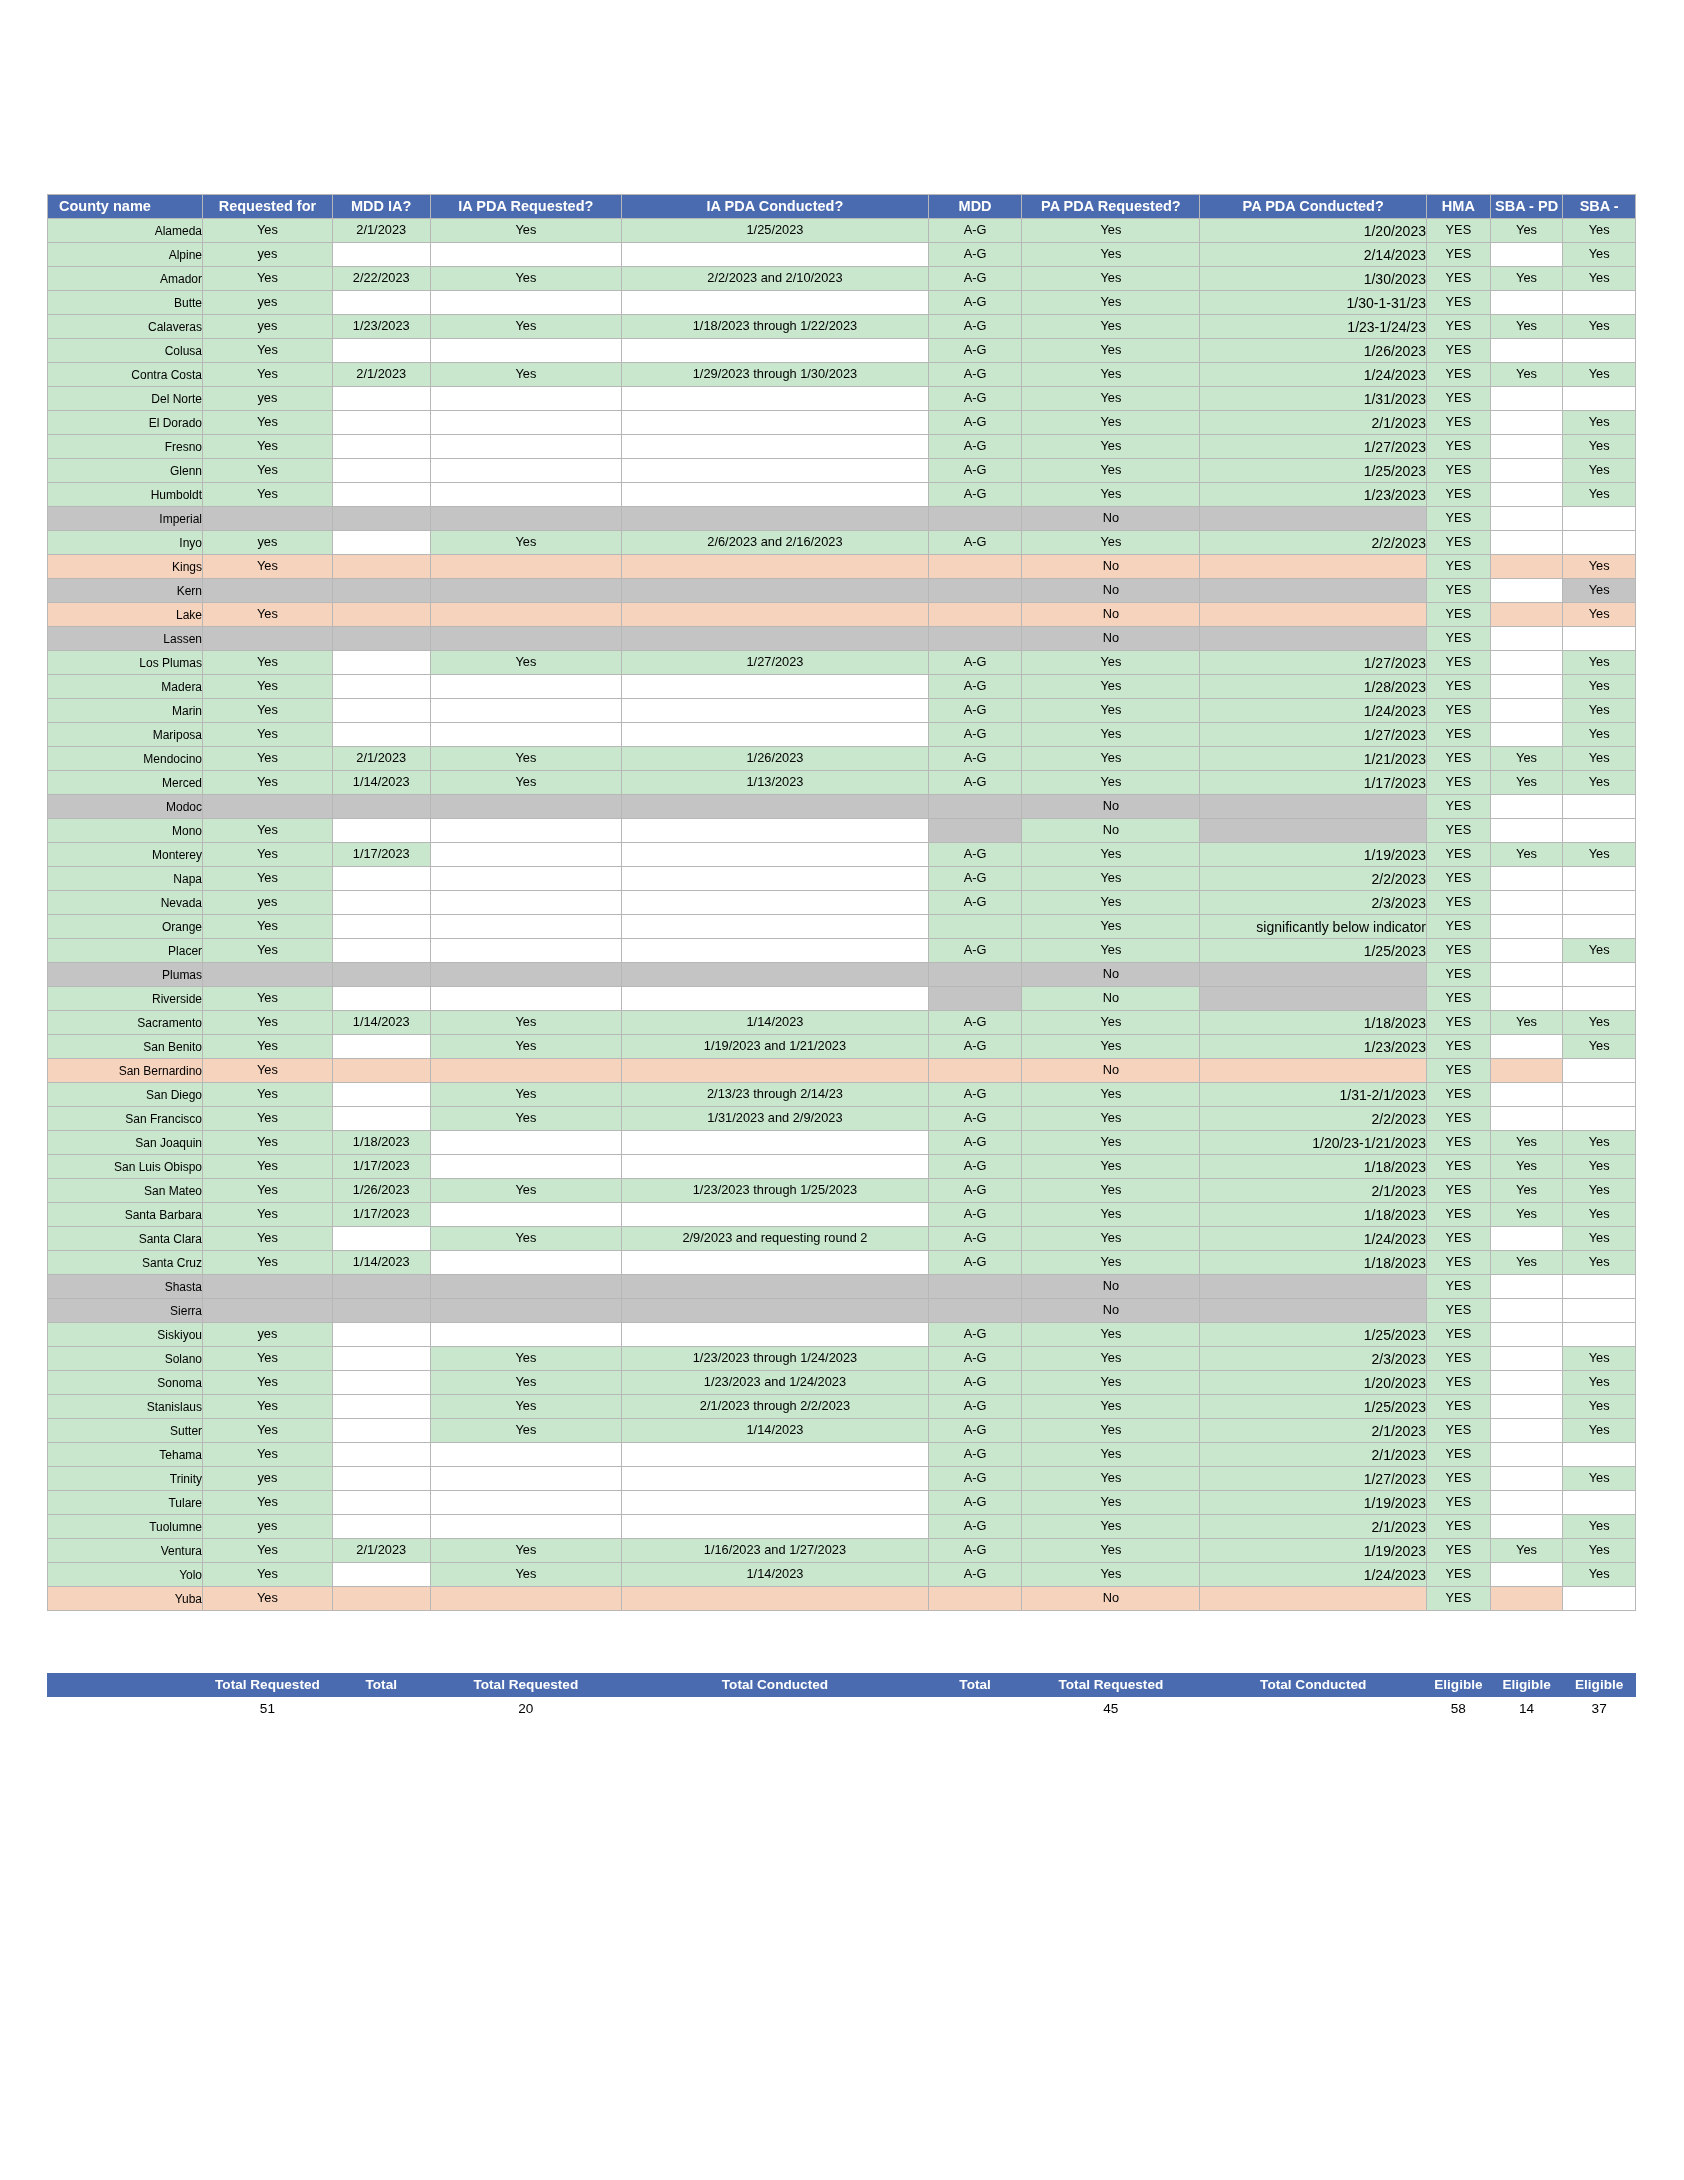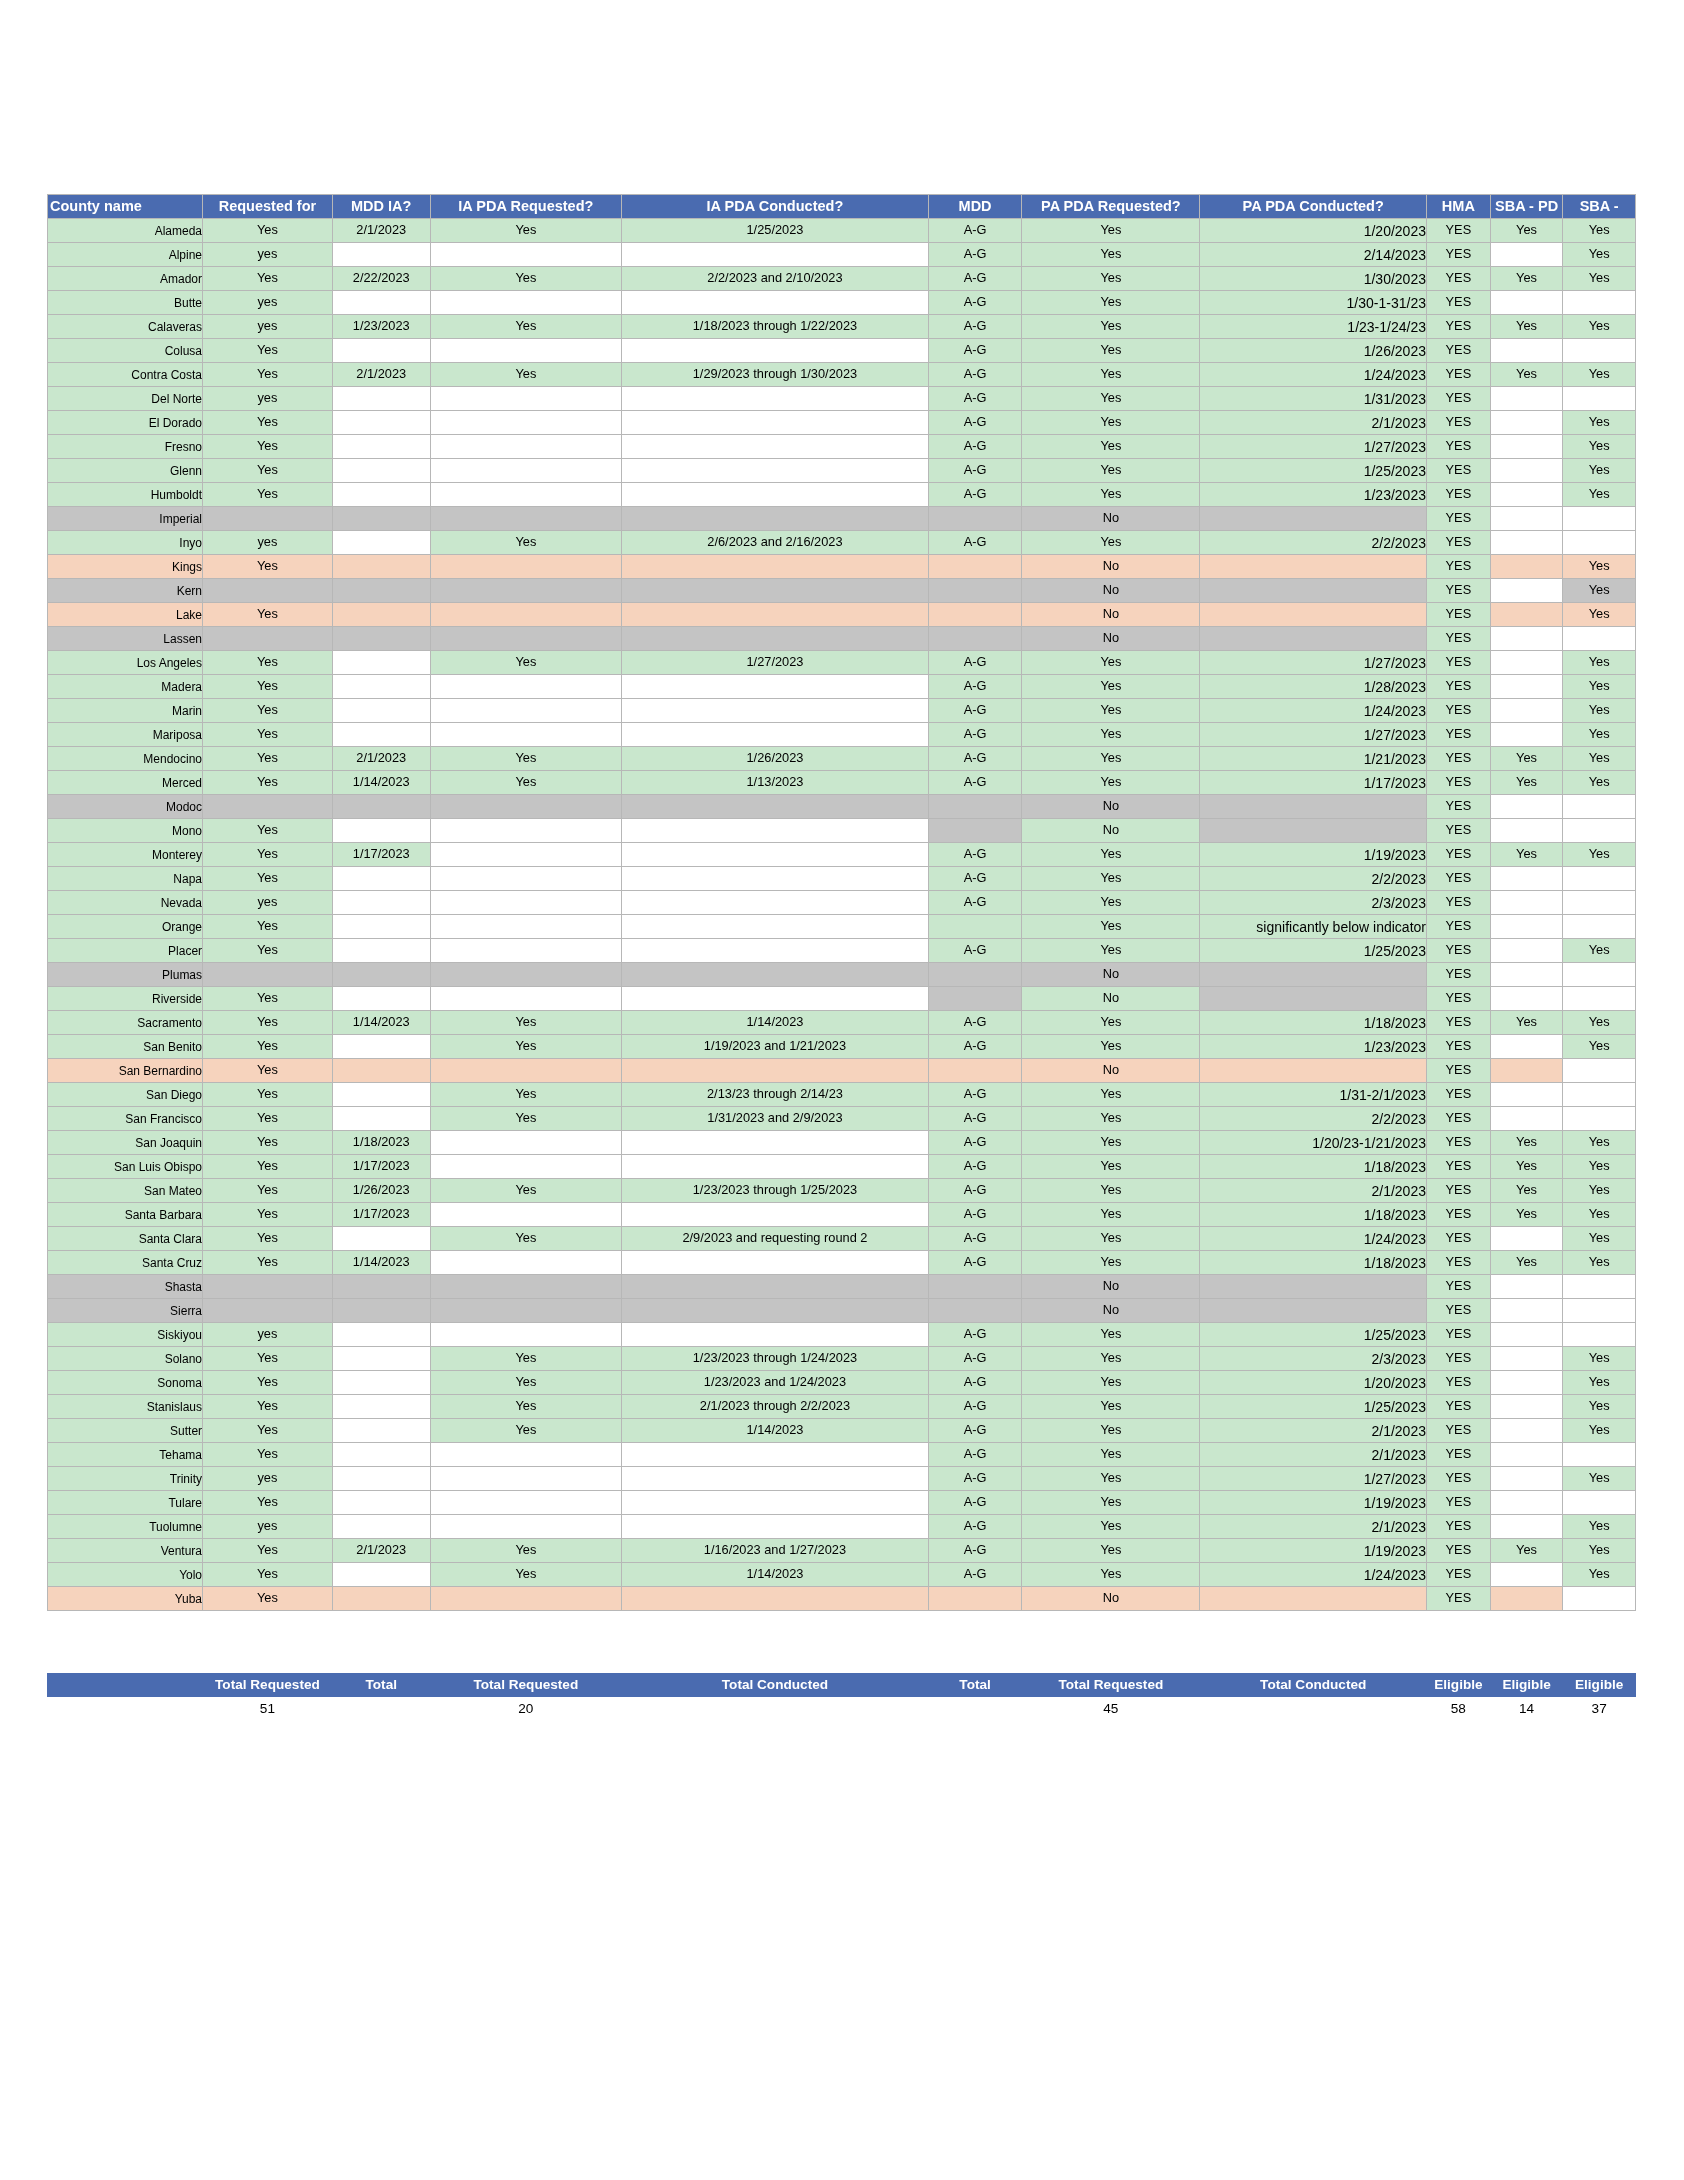--- a/index.html
+++ b/index.html
@@ -60,21 +60,21 @@
     color: #ffffff;
     font-weight: bold;
     font-size: 14.5px;
     height: 68px;
     border: 0.9px solid #4a6bb0;
     text-align: center;
     padding: 0 3.4px;
   }
   thead th.first {
     text-align: left;
-    padding-left: 2px;
+    padding-left: 11px;
   }
   
   col.c0 { width: 141px; }
   col.c1 { width: 118px; }
   col.c2 { width: 89px; }
   col.c3 { width: 174px; }
   col.c4 { width: 279px; }
   col.c5 { width: 85px; }
   col.c6 { width: 162px; }
   col.c7 { width: 206px; }
@@ -395,21 +395,21 @@
           <td class="ctr gy"></td>
           <td class="ctr gy"></td>
           <td class="ctr gy"></td>
           <td class="ctr gy">No</td>
           <td class="pad-date gy"></td>
           <td class="ctr g">YES</td>
           <td class="ctr w"></td>
           <td class="ctr w"></td>
         </tr>
         <tr>
-          <td class="county g">Los Angeles</td>
+          <td class="county g">Los Plumas</td>
           <td class="ctr g">Yes</td>
           <td class="ctr w"></td>
           <td class="ctr g">Yes</td>
           <td class="ctr g">1/27/2023</td>
           <td class="ctr g">A-G</td>
           <td class="ctr g">Yes</td>
           <td class="pad-date g">1/27/2023</td>
           <td class="ctr g">YES</td>
           <td class="ctr w"></td>
           <td class="ctr g">Yes</td>

